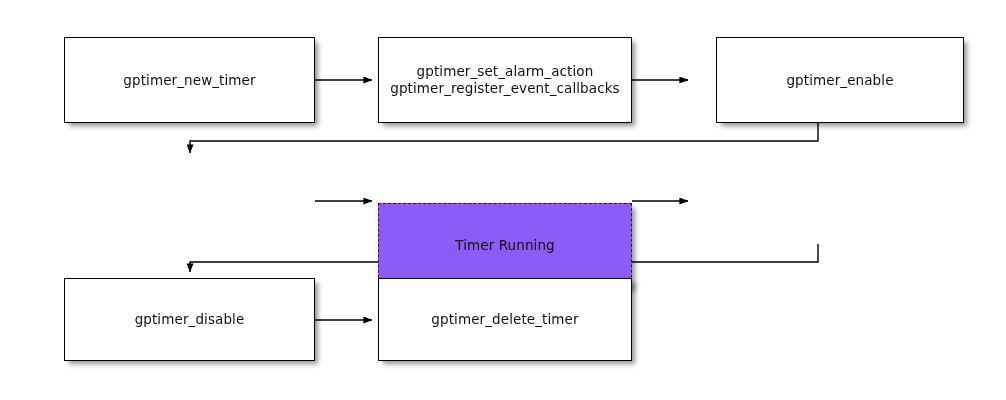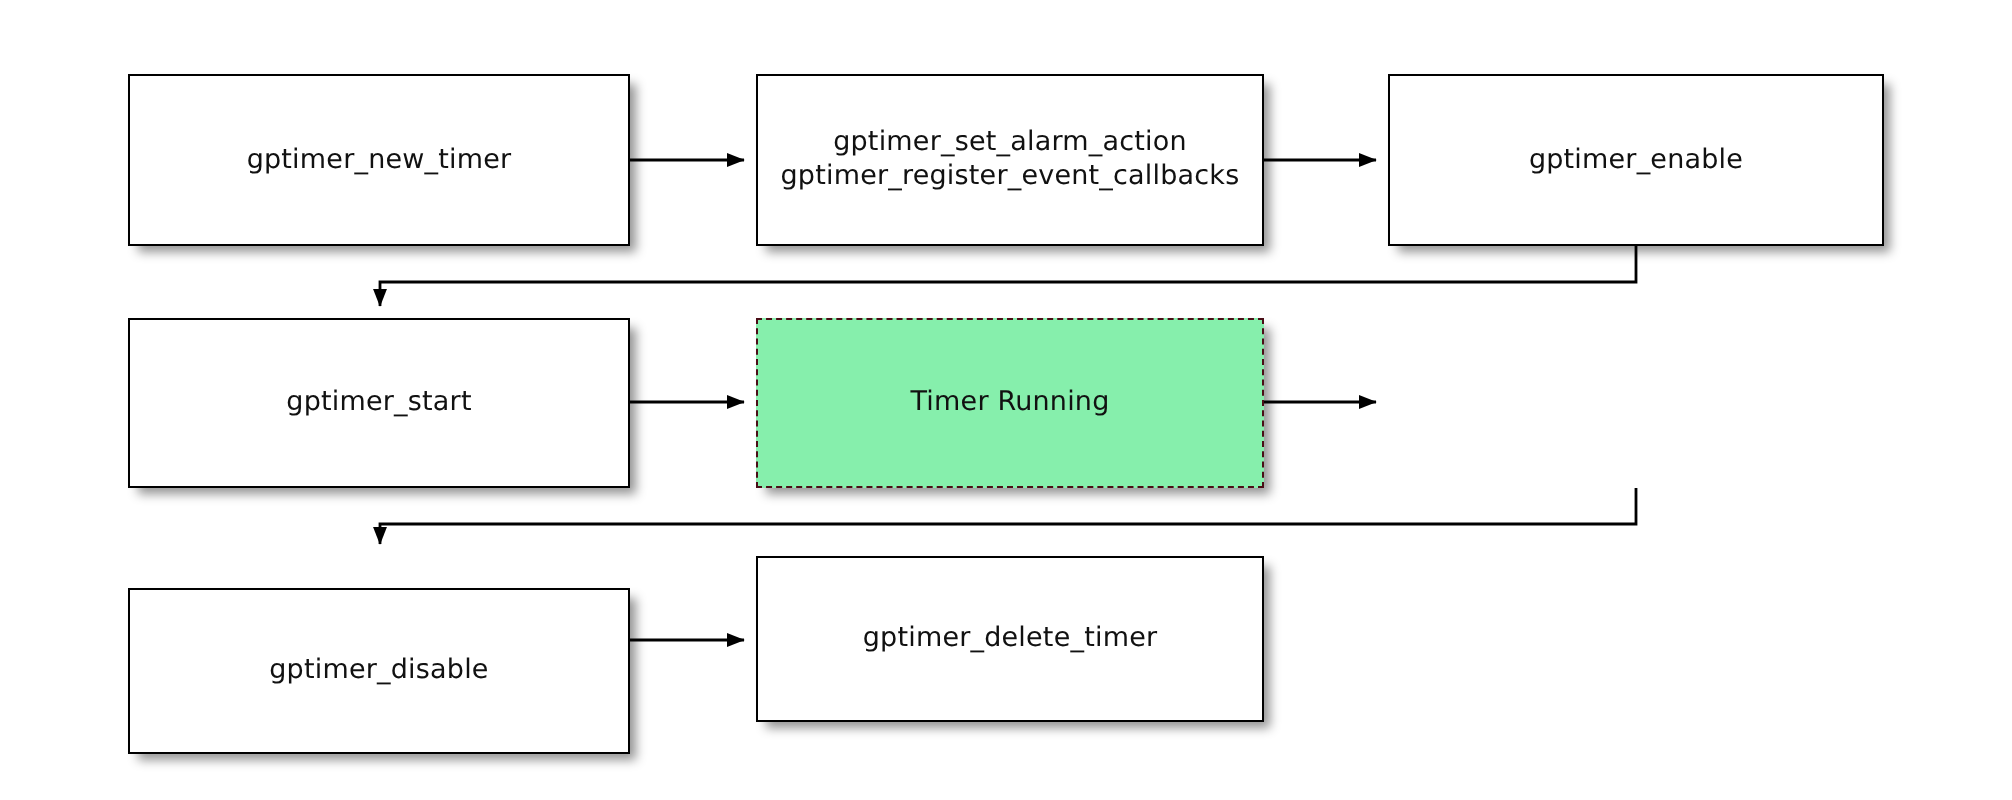--- a/index.html
+++ b/index.html
@@ -43,24 +43,25 @@
     letter-spacing: 0.1px;
     box-shadow: 4px 4px 5px -1px rgba(0,0,0,0.42);
     z-index: 2;
   }
   .node .label {
     display: block;
     white-space: pre-line;
     padding: 0 6px;
   }
   .node.state-running {
-    background: #86efac;
+    background: #8b5cf6;
     border: 1.6px dashed #4a0d16;
     color: #111111;
     box-shadow: 4px 4px 5px -1px rgba(0,0,0,0.42);
+    margin-top: 44px;
   }
 </style>
 </head>
 <body>
 
 <div id="diagram">
 
   <svg id="edge-layer" viewBox="0 0 1006 400" width="1006" height="400" xmlns="http://www.w3.org/2000/svg">
     <defs>
       <marker id="arrowhead" markerWidth="9" markerHeight="7" refX="8.6" refY="3.5" orient="auto" markerUnits="userSpaceOnUse">
@@ -80,34 +81,31 @@
 
   <div class="node" id="node-new_timer" style="left: 64px; top: 37px; width: 251px; height: 86px;">
     <span class="label">gptimer_new_timer</span>
   </div>
 
   <div class="node" id="node-set_alarm" style="left: 378px; top: 37px; width: 254px; height: 86px;">
     <span class="label">gptimer_set_alarm_action
 gptimer_register_event_callbacks</span>
   </div>
 
-  <div class="node" id="node-enable" style="left: 694px; top: 37px; width: 248px; height: 86px;">
+  <div class="node" id="node-enable" style="left: 716px; top: 37px; width: 248px; height: 86px;">
     <span class="label">gptimer_enable</span>
   </div>
 
-  <div class="node" id="node-start" style="left: 64px; top: 159px; width: 251px; height: 85px;">
-    <span class="label">gptimer_start</span>
-  </div>
 
   <div class="node state-running" id="node-running" style="left: 378px; top: 159px; width: 254px; height: 85px;">
     <span class="label">Timer Running</span>
   </div>
 
 
-  <div class="node" id="node-disable" style="left: 64px; top: 278px; width: 251px; height: 83px; margin-top: 16px;">
+  <div class="node" id="node-disable" style="left: 64px; top: 278px; width: 251px; height: 83px;">
     <span class="label">gptimer_disable</span>
   </div>
 
   <div class="node" id="node-delete_timer" style="left: 378px; top: 278px; width: 254px; height: 83px; justify-content: center;">
     <span class="label">gptimer_delete_timer</span>
   </div>
 
 </div>
 
 </body></html>

